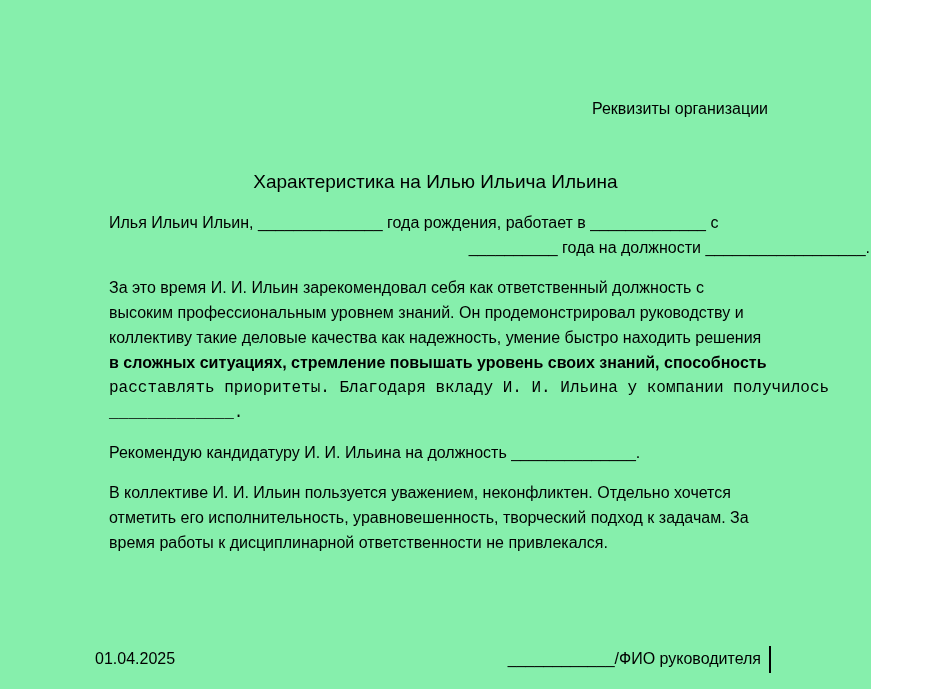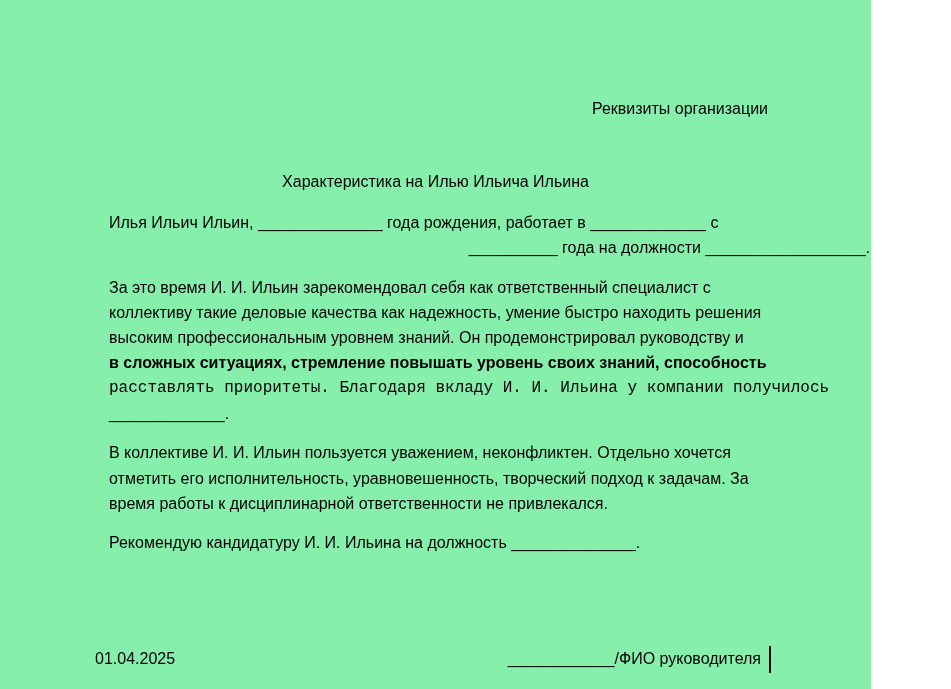--- a/index.html
+++ b/index.html
@@ -24,21 +24,21 @@
     line-height: 25px;
     white-space: pre;
   }
   .doc-title {
     position: absolute;
     top: 169px;
     left: 0;
     right: 0;
     margin: 0;
     text-align: center;
-    font-size: 16px;
+    font-size: 19px;
     font-weight: normal;
     line-height: 25px;
     white-space: pre;
   }
   .doc-body {
     position: absolute;
     top: 210px;
     left: 95px;
     width: 775px;
   }
@@ -86,36 +86,36 @@
   <h1 class="doc-title">Характеристика на Илью Ильича Ильина</h1>
 
   <div class="doc-body">
 
     <p>
       <span class="line" style="display: block;">Илья Ильич Ильин, ______________ года рождения, работает в _____________ с</span>
       <span class="line" style="display: block; text-align: right;">__________ года на должности __________________.</span>
     </p>
 
     <p>
-      <span class="line" style="display: block;">За это время И. И. Ильин зарекомендовал себя как ответственный специалист с</span>
+      <span class="line" style="display: block;">За это время И. И. Ильин зарекомендовал себя как ответственный должность с</span>
+      <span class="line" style="display: block;">высоким профессиональным уровнем знаний. Он продемонстрировал руководству и</span>
       <span class="line" style="display: block;">коллективу такие деловые качества как надежность, умение быстро находить решения</span>
-      <span class="line" style="display: block;">высоким профессиональным уровнем знаний. Он продемонстрировал руководству и</span>
       <span class="line" style="display: block; font-weight: bold;">в сложных ситуациях, стремление повышать уровень своих знаний, способность</span>
       <span class="line" style="display: block; font-family: Liberation Mono, monospace;">расставлять приоритеты. Благодаря вкладу И. И. Ильина у компании получилось</span>
-      <span class="line" style="display: block;">_____________.</span>
+      <span class="line" style="display: block; font-family: Liberation Mono, monospace;">_____________.</span>
+    </p>
+
+    <p>
+      <span class="line" style="display: block;">Рекомендую кандидатуру И. И. Ильина на должность ______________.</span>
     </p>
 
     <p>
       <span class="line" style="display: block;">В коллективе И. И. Ильин пользуется уважением, неконфликтен. Отдельно хочется</span>
       <span class="line" style="display: block;">отметить его исполнительность, уравновешенность, творческий подход к задачам. За</span>
       <span class="line" style="display: block;">время работы к дисциплинарной ответственности не привлекался.</span>
-    </p>
-
-    <p>
-      <span class="line" style="display: block;">Рекомендую кандидатуру И. И. Ильина на должность ______________.</span>
     </p>
 
   </div>
 
   <div class="doc-footer">
     <span class="signature-text">01.04.2025</span>
     <span class="signature-wrap">
       <span class="signature-text">____________/ФИО руководителя</span>
       <span class="caret"></span>
     </span>

